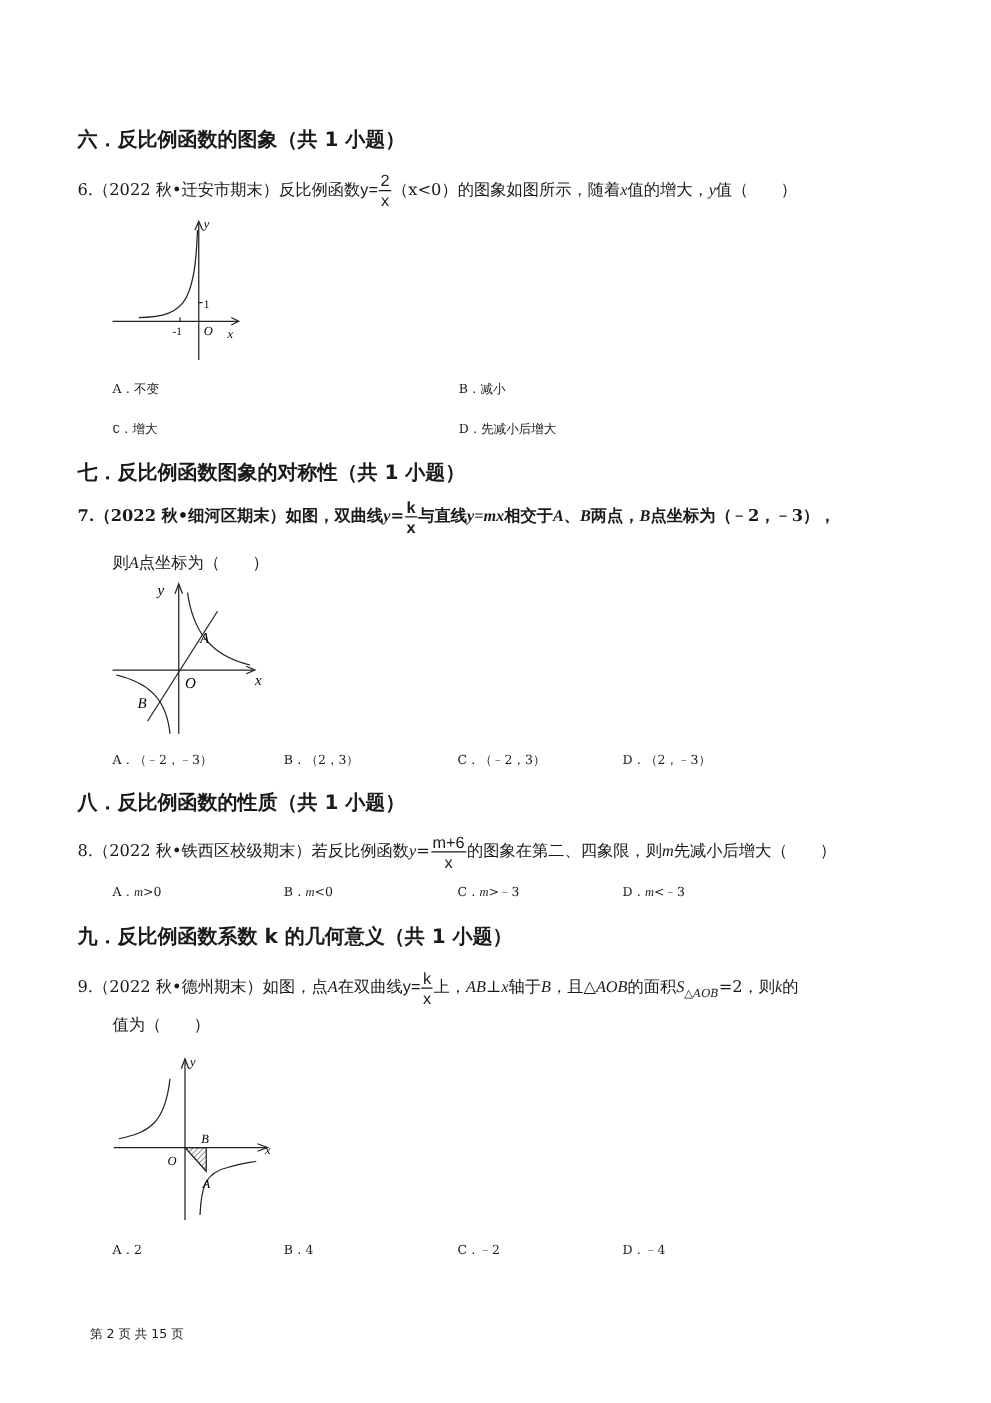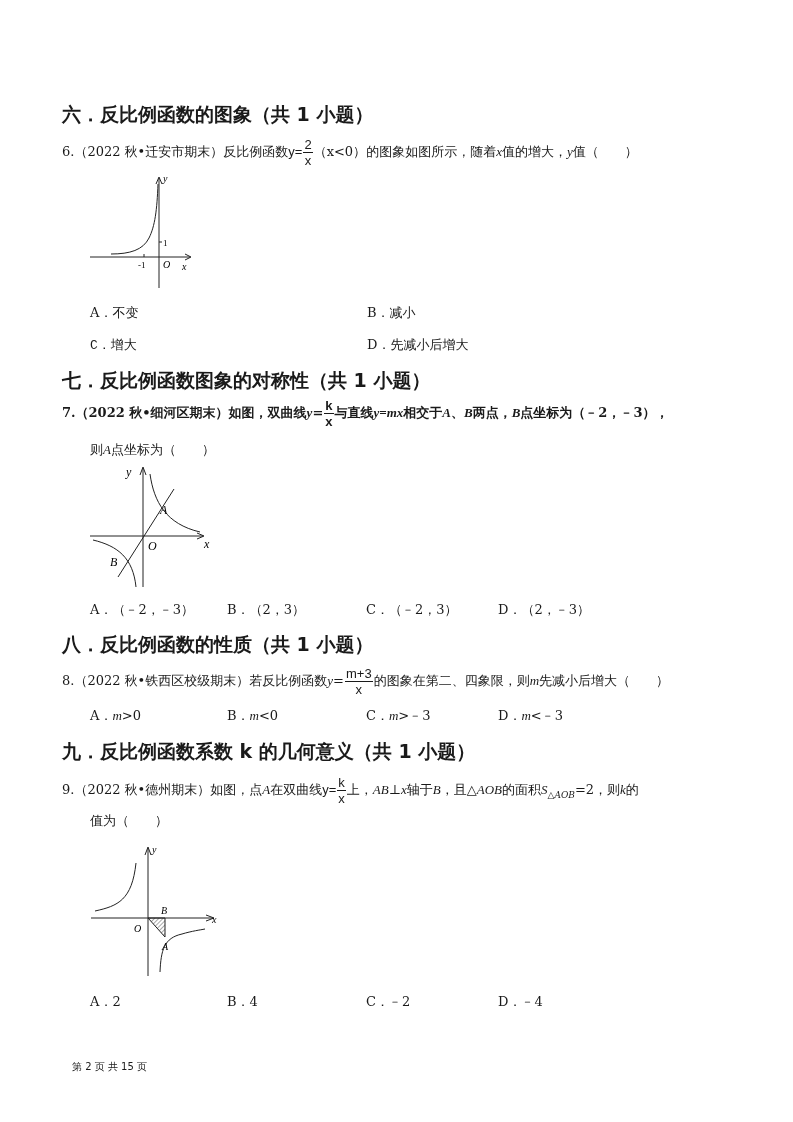--- a/index.html
+++ b/index.html
@@ -1,21 +1,21 @@
 <!DOCTYPE html>
 <html><head>
 <meta charset="utf-8">
 <style>
   html, body { margin:0; padding:0; background:#ffffff; }
   body { width:793px; height:1122px; position:relative; overflow:hidden;
          font-family:"DejaVu Serif","Liberation Serif",serif; color:#1a1a1a; font-size:13px; }
   .abs { position:absolute; white-space:nowrap; }
-  .sec { font-weight:bold; font-size:19px; font-family:"DejaVu Sans","Liberation Sans",sans-serif; }
+  .sec { font-weight:bold; font-size:16px; font-family:"DejaVu Sans","Liberation Sans",sans-serif; }
   .q { font-size:13px; line-height:18px; }
-  .opt { font-size:13px; }
+  .opt { font-size:10px; }
   i.v { font-style:italic; font-family:"Liberation Serif",serif; }
   .frac { display:inline-block; vertical-align:middle; text-align:center; font-family:"Liberation Sans",sans-serif; font-size:13px; line-height:15px; margin:0 1px; }
   .frac .num { display:block; border-bottom:1px solid #1a1a1a; padding:0 1px; }
   .frac .den { display:block; }
   .footer { font-size:10px; font-family:"DejaVu Sans","Liberation Sans",sans-serif; }
   svg text { font-family:"Liberation Serif",serif; }
 </style>
 </head>
 <body>
 
@@ -70,21 +70,21 @@
 </svg>
 
 <div class="abs opt" style="left:90px;top:601px;"><span>A．</span><span>（﹣2，﹣3）</span></div>
 <div class="abs opt" style="left:227px;top:601px;"><span>B．</span><span>（2，3）</span></div>
 <div class="abs opt" style="left:366px;top:601px;"><span>C．</span><span>（﹣2，3）</span></div>
 <div class="abs opt" style="left:498px;top:601px;"><span>D．</span><span>（2，﹣3）</span></div>
 
 <div class="abs sec" style="left:62px;top:632px;">八．反比例函数的性质（共 1 小题）</div>
 
 <div class="abs q" style="left:62px;top:666px;">
-  <span>8.</span><span>（2022 秋•铁西区校级期末）</span><span>若反比例函数</span><i class="v">y</i><span>=</span><span class="frac"><span class="num">m+3</span><span class="den">x</span></span><span>的图象在第二、四象限，则</span><i class="v">m</i><span>先减小后增大（　　）</span>
+  <span>8.</span><span>（2022 秋•铁西区校级期末）</span><span>若反比例函数</span><i class="v">y</i><span>=</span><span class="frac"><span class="num">m+6</span><span class="den">x</span></span><span>的图象在第二、四象限，则</span><i class="v">m</i><span>先减小后增大（　　）</span>
 </div>
 
 <div class="abs opt" style="left:90px;top:707px;"><span>A．</span><i class="v">m</i><span>&gt;0</span></div>
 <div class="abs opt" style="left:227px;top:707px;"><span>B．</span><i class="v">m</i><span>&lt;0</span></div>
 <div class="abs opt" style="left:366px;top:707px;"><span>C．</span><i class="v">m</i><span>&gt;﹣3</span></div>
 <div class="abs opt" style="left:498px;top:707px;"><span>D．</span><i class="v">m</i><span>&lt;﹣3</span></div>
 
 <div class="abs sec" style="left:62px;top:739px;">九．反比例函数系数 k 的几何意义（共 1 小题）</div>
 
 <div class="abs q" style="left:62px;top:775px;">

